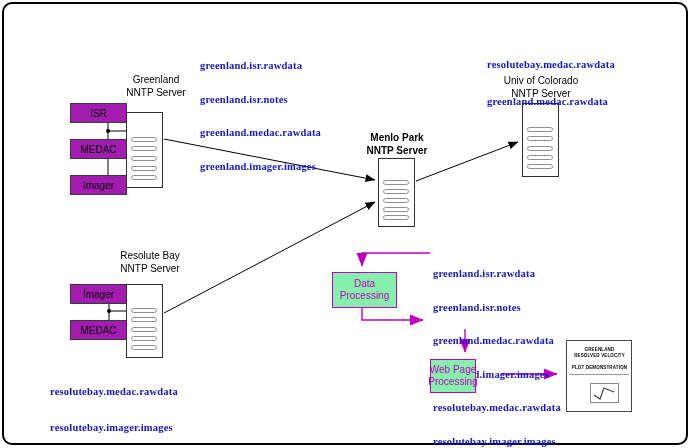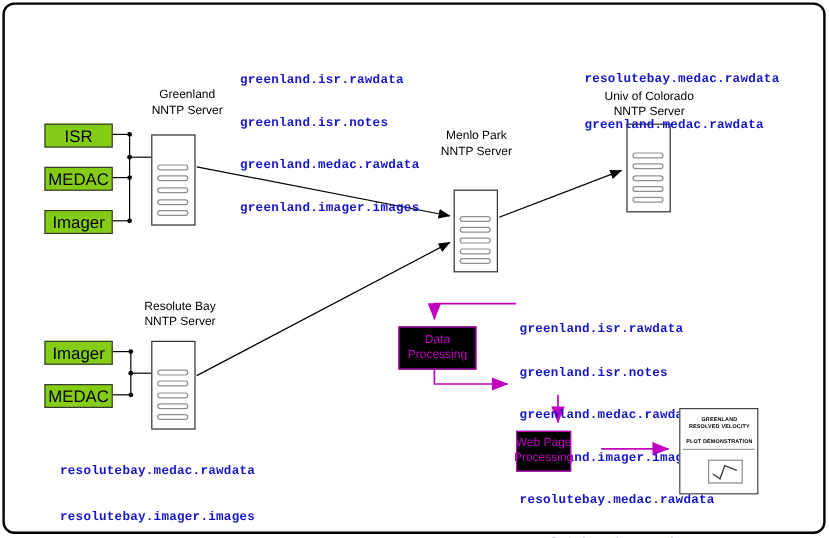--- a/index.html
+++ b/index.html
@@ -6,40 +6,40 @@
   .canvas{position:relative;width:691px;height:448px;background:#ffffff;
           font-family:"Liberation Sans",sans-serif;overflow:hidden;}
   .frame{position:absolute;left:2px;top:2px;right:3px;bottom:3px;
          border:2px solid #000;border-radius:10px;}
   svg.wires{position:absolute;left:0;top:0;width:691px;height:448px;}
 
   .lbl{position:absolute;font-size:10px;line-height:12.5px;color:#000;
        text-align:center;white-space:pre-line;width:130px;}
 
   .srcbox{position:absolute;width:55px;height:18px;border:1px solid #3a3a3a;
-          background:#84cc16;font-size:14px;color:#000;display:flex;
-          align-items:center;justify-content:center;}
+          background:#a21caf;font-size:10px;color:#000;display:flex;
+          align-items:center;justify-content:center;margin-left:33px;}
 
   .server{position:absolute;width:37px;border:1.4px solid #2e2e2e;background:#fff;box-sizing:border-box;}
   .server .bar{position:absolute;left:4px;right:5px;height:5px;background:#fff;
                border:1px solid #8f8f8f;border-radius:3px;box-sizing:border-box;}
   .server .bar:nth-child(1){top:32%}
   .server .bar:nth-child(2){top:45%}
   .server .bar:nth-child(3){top:58%}
   .server .bar:nth-child(4){top:71%}
   .server .bar:nth-child(5){top:84%}
 
-  .ngblock{position:absolute;font-family:Liberation Mono, monospace;
+  .ngblock{position:absolute;font-family:Liberation Serif, serif;
            font-weight:bold;font-size:10.5px;letter-spacing:0.2px;color:#1414cc;
            white-space:pre;}
   .ngblock div{height:11.5px;line-height:11.5px;}
   .ngblock.wide div{height:15px;line-height:15px;}
   .ngblock.mid div{height:13.5px;line-height:13.5px;}
 
-  .procbox{position:absolute;border:1.6px solid #c000c0;border-radius:0;background:#000000;
+  .procbox{position:absolute;border:1.6px solid #c000c0;border-radius:0;background:#86efac;
            color:#c000c0;font-size:10px;line-height:12.5px;text-align:center;
            white-space:pre-line;display:flex;align-items:center;justify-content:center;
            box-sizing:border-box;}
 
   .webpage{position:absolute;left:566px;top:340px;width:66px;height:72px;
            border:1.4px solid #444;background:#fff;box-sizing:border-box;}
   .wp-scale{position:absolute;left:1px;top:0;width:126px;transform:scale(0.5);
             transform-origin:0 0;text-align:center;color:#000;}
   .wp-title{font-size:9px;font-weight:bold;line-height:11px;padding-top:12px;
             white-space:pre-line;letter-spacing:0.3px;}
@@ -127,21 +127,21 @@
       <div class="bar"></div>
       <div class="bar"></div>
       <div class="bar"></div>
       <div class="bar"></div>
   </div>
   <div class="ngblock mid" style="left:50px;top:363px;">
     <div>resolutebay.medac.rawdata</div>
     <div>resolutebay.imager.images</div>
   </div>
 
-  <div class="lbl" style="left:332px;top:108px;">Menlo Park
+  <div class="lbl" style="left:332px;top:132px;font-weight:bold;">Menlo Park
 NNTP Server</div>
   <div class="server" style="left:378px;top:158px;height:69px;">
     <div class="bar"></div>
       <div class="bar"></div>
       <div class="bar"></div>
       <div class="bar"></div>
       <div class="bar"></div>
   </div>
 
   <div class="lbl" style="left:476px;top:75px;">Univ of Colorado

